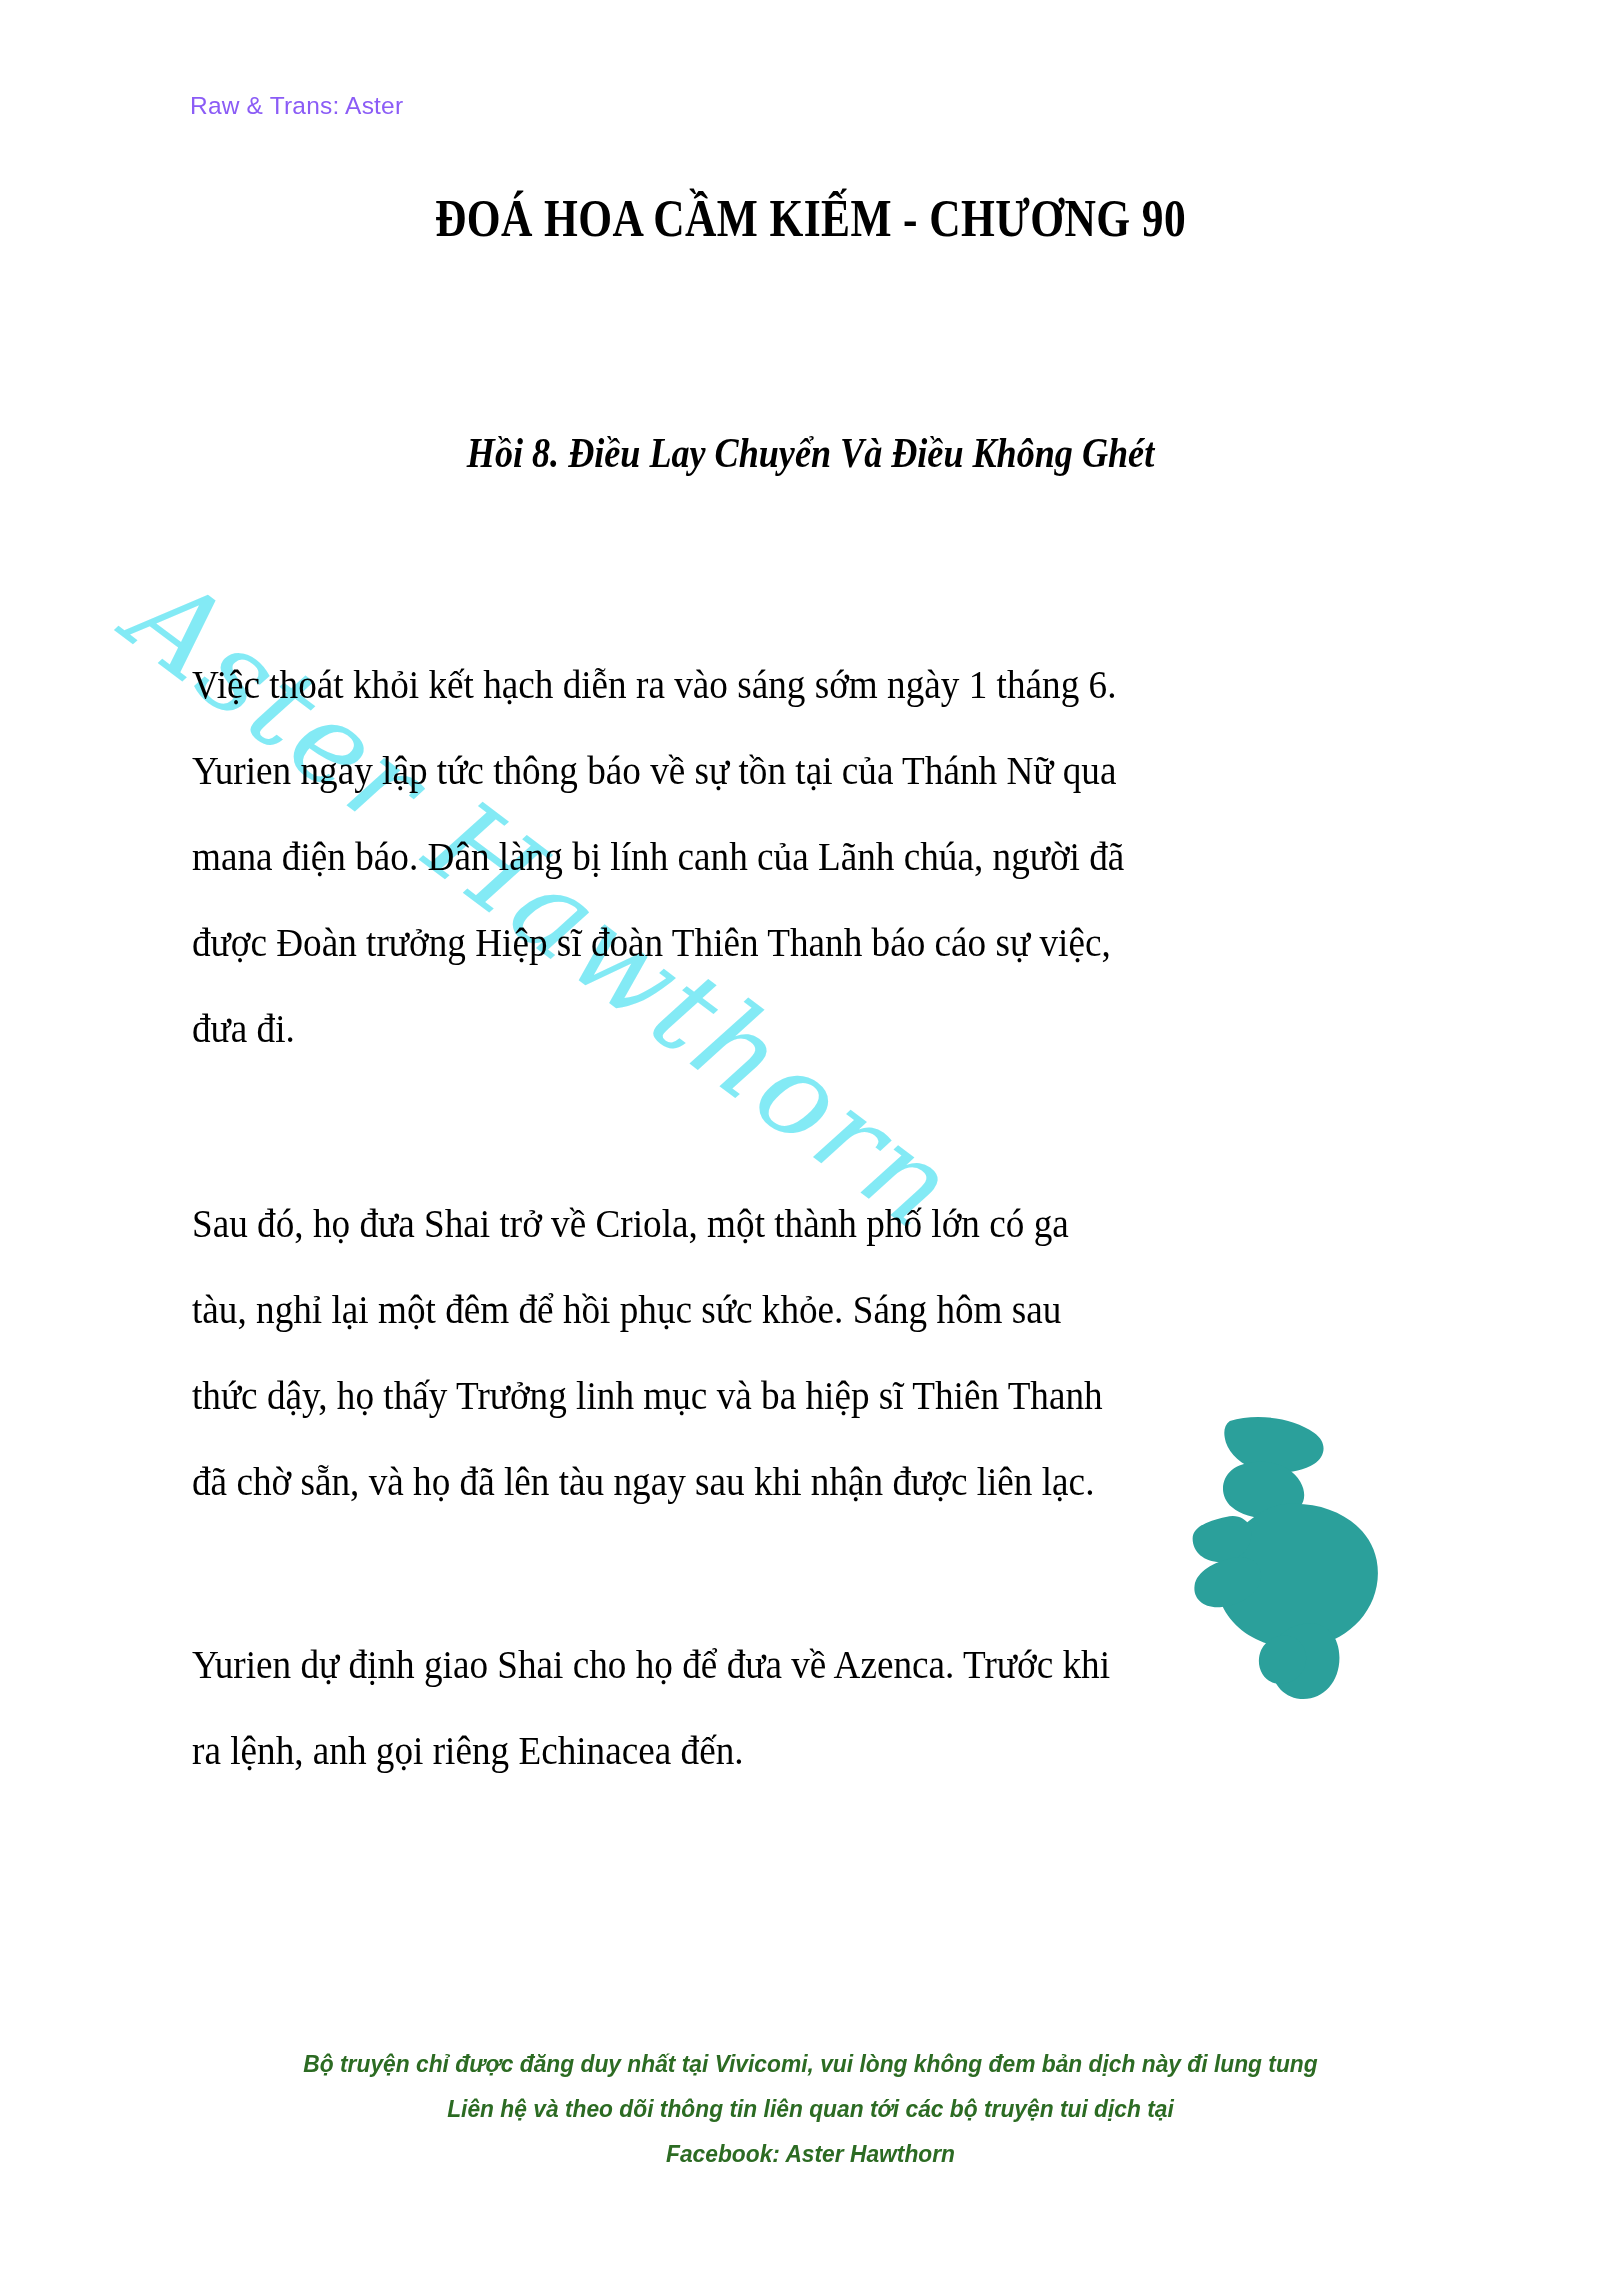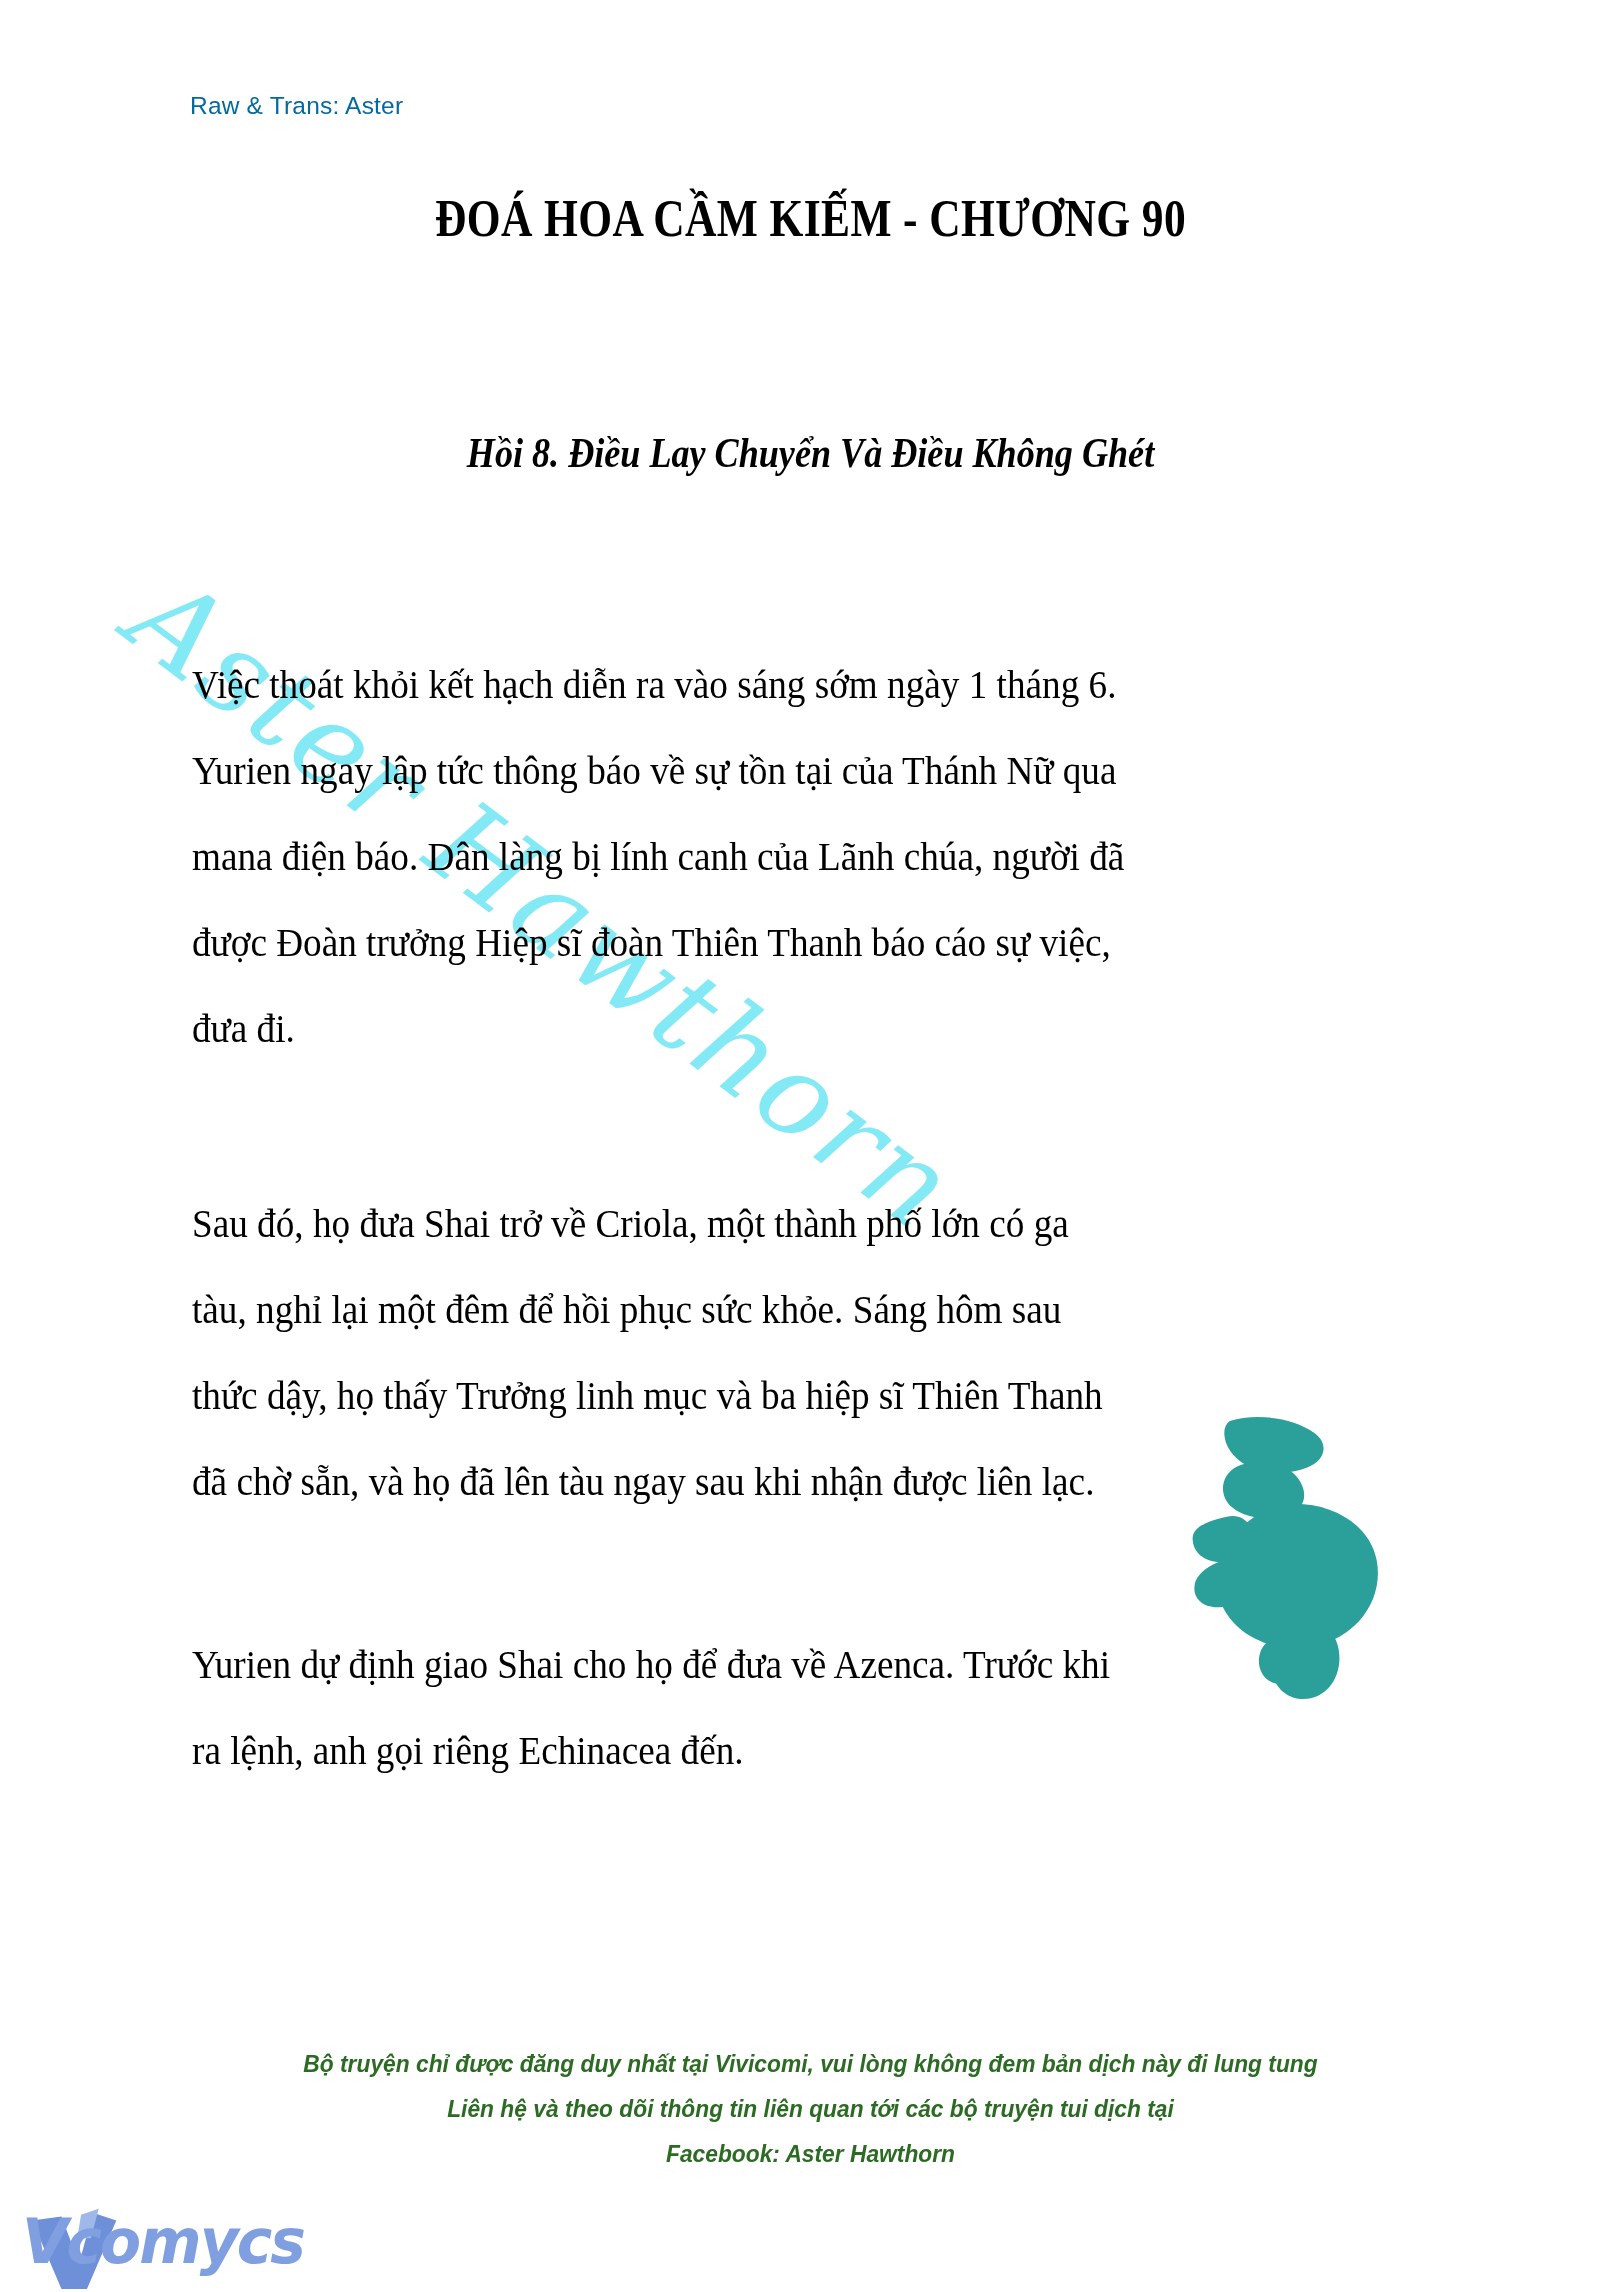--- a/index.html
+++ b/index.html
@@ -19,21 +19,21 @@
     box-sizing: border-box;
   }
 
   
   .doc-header {
     position: absolute;
     left: 190px;
     top: 92px;
     font-family: "Liberation Sans", sans-serif;
     font-size: 24.5px;
-    color: #0369a1;
+    color: #8b5cf6;
     letter-spacing: 0.2px;
     white-space: nowrap;
   }
 
   
   .chapter-title {
     position: absolute;
     left: 0;
     top: 188px;
     width: 1621px;
@@ -203,26 +203,15 @@
     <span class="ln">Yurien dự định giao Shai cho họ để đưa về Azenca. Trước khi</span>
     <span class="ln">ra lệnh, anh gọi riêng Echinacea đến.</span>
   </div>
 
   <div class="footer">
     <span class="fl">Bộ truyện chỉ được đăng duy nhất tại Vivicomi, vui lòng không đem bản dịch này đi lung tung</span>
     <span class="fl">Liên hệ và theo dõi thông tin liên quan tới các bộ truyện tui dịch tại</span>
     <span class="fl">Facebook: Aster Hawthorn</span>
   </div>
 
-  <div class="logo">
-    <svg viewBox="0 0 270 95" width="265" height="93" aria-hidden="true" style="position:absolute;left:0;top:0;">
-      <g fill="#6e90d8">
-        <path d="M10 22 L40 18 L58 66 L72 14 L96 22 L66 92 L40 92 Z"></path>
-      </g>
-      <g fill="#9fb8ea">
-        <path d="M60 16 L78 10 L70 40 L56 40 Z"></path>
-      </g>
-    </svg>
-    <div class="logo-text">Vcomycs</div>
-  </div>
 
 </div>
 
 
 </body></html>

